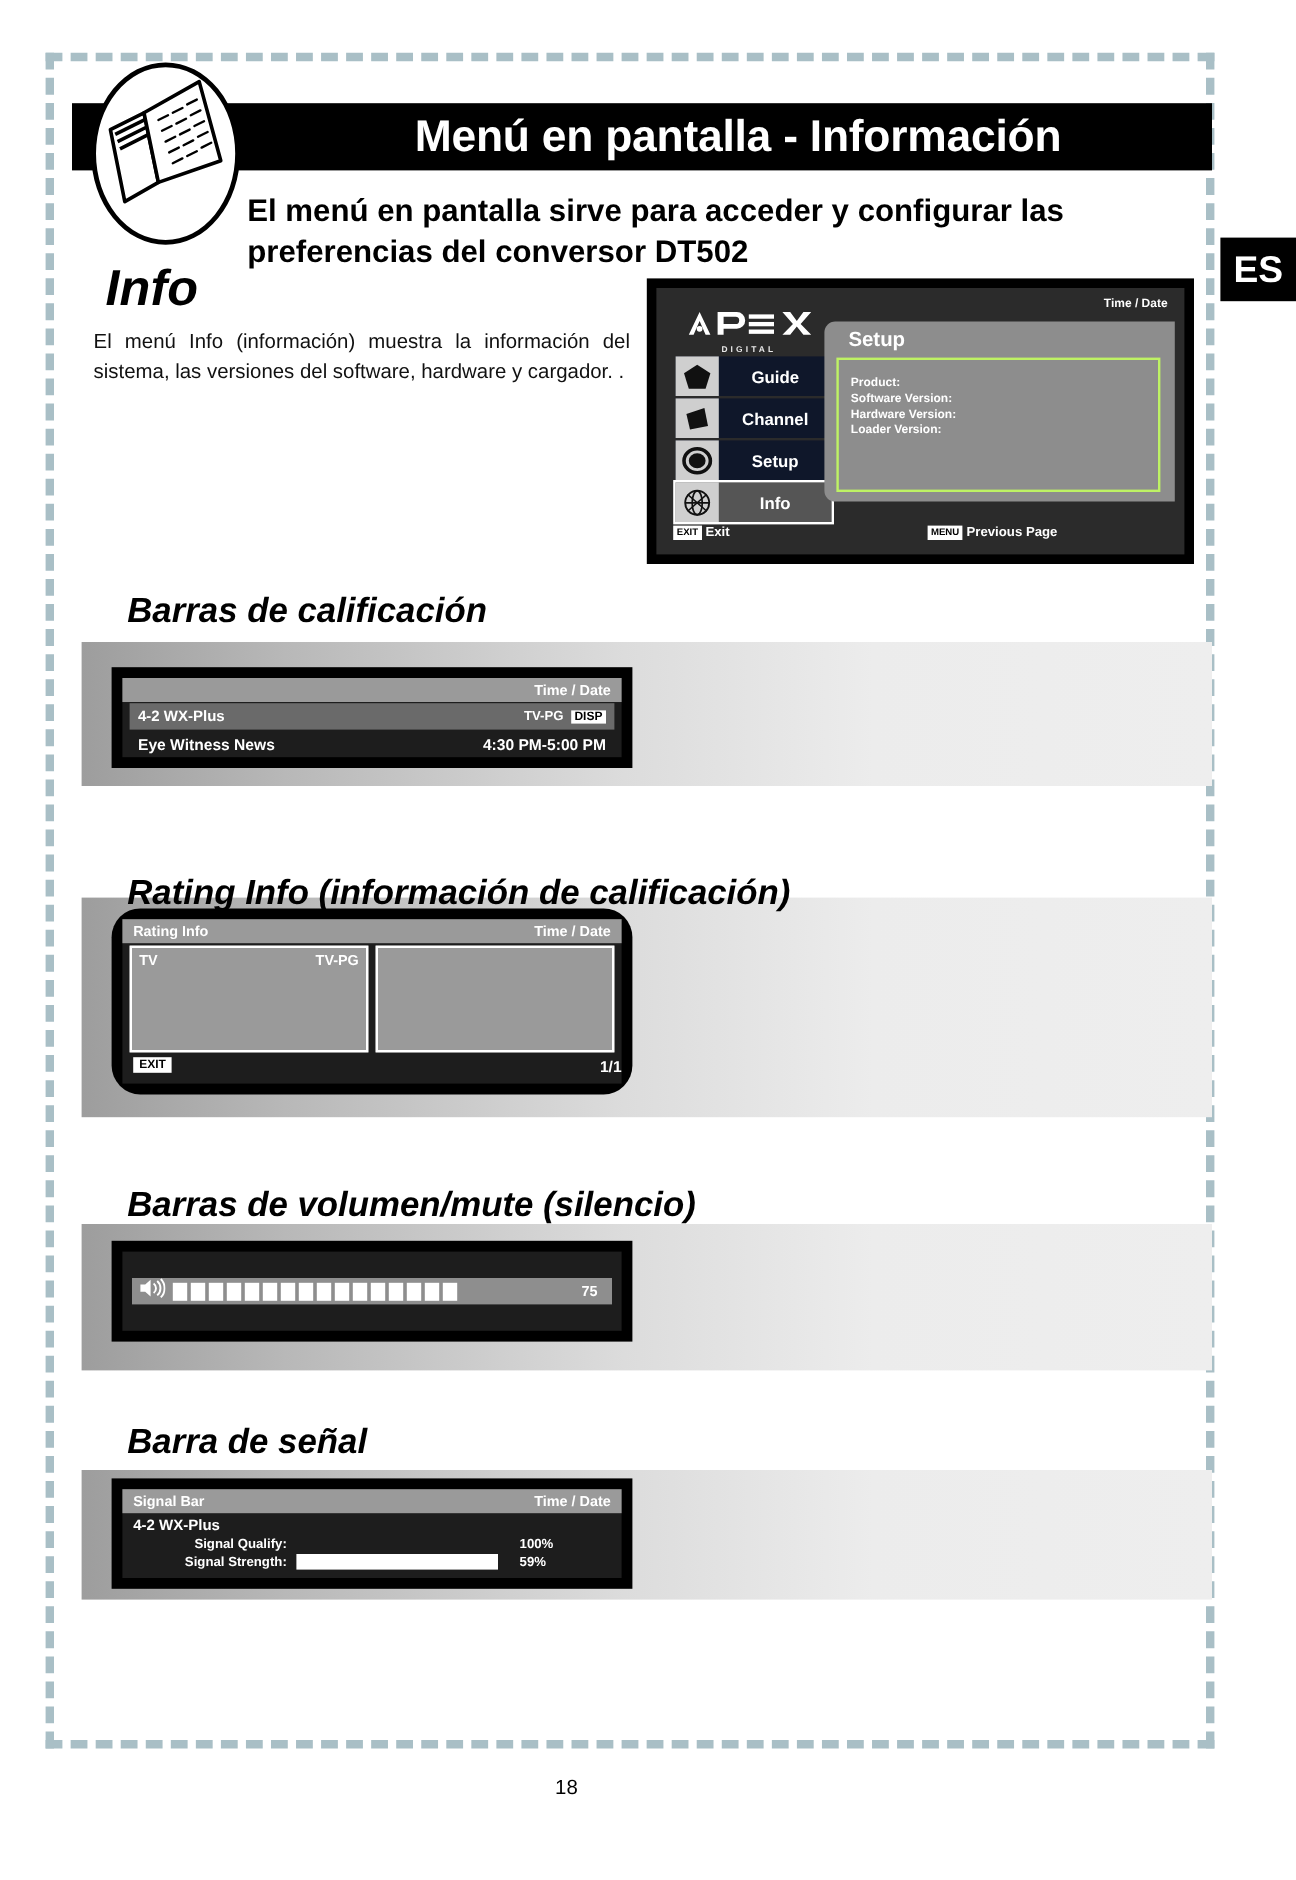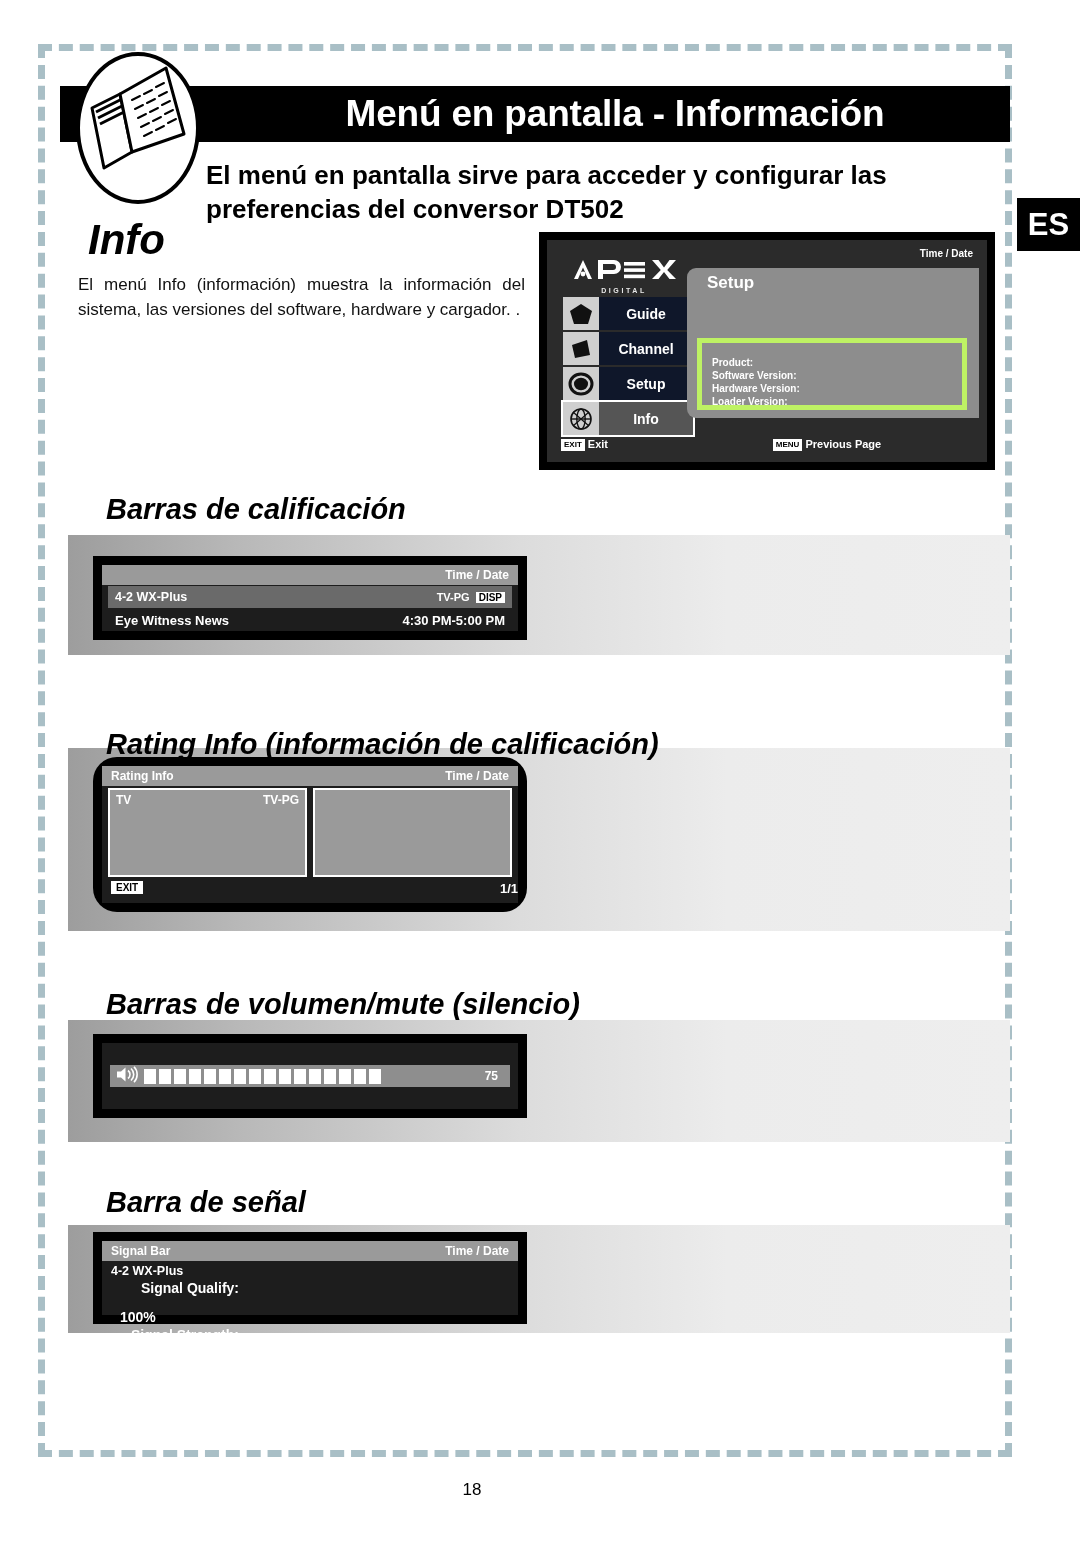--- a/index.html
+++ b/index.html
@@ -171,22 +171,21 @@
     border-radius: 9px 0 0 9px;
     z-index: 4;
   }
   .setup-title {
     color: #fff; font-size: 17px; font-weight: bold;
     margin: 5px 0 0 20px;
   }
   .setup-box {
     position: absolute;
     left: 10px; right: 12px; top: 30px; bottom: 8px;
-    border: 5px solid #bef264;
-    margin-top: 40px;
+    border: 2px solid #bef264;
   }
   .setup-fields {
     margin: 13px 0 0 10px;
     color: #fff; font-size: 10px; font-weight: bold;
     line-height: 13px;
   }
   .osd-footer {
     position: absolute;
     left: 0; right: 0; bottom: 4px;
     height: 22px;
@@ -333,24 +332,23 @@
     color: #fff; font-size: 12px; font-weight: bold;
     padding-right: 6px;
   }
 
   
   .sig-chan {
     color: #fff; font-size: 12.5px; font-weight: bold;
     padding: 3px 0 0 9px;
   }
   .sig-row {
-    display: flex; align-items: flex-start;
-    color: #fff; font-size: 14px; font-weight: bold;
+    display: flex; align-items: flex-end;
+    color: #fff; font-size: 11px; font-weight: bold;
     padding: 2px 0 0 0;
-    flex-direction: column;
   }
   .sig-lbl { width: 145px; text-align: right; padding-right: 8px; }
   .sig-track { width: 168px; height: 13px; background: transparent; }
   .sig-track.filled { background: #ffffff; }
   .sig-val { margin-left: 18px; }
 
   .page-number {
     position: absolute;
     left: 0; right: 0; top: 1480px;
     text-align: center;

